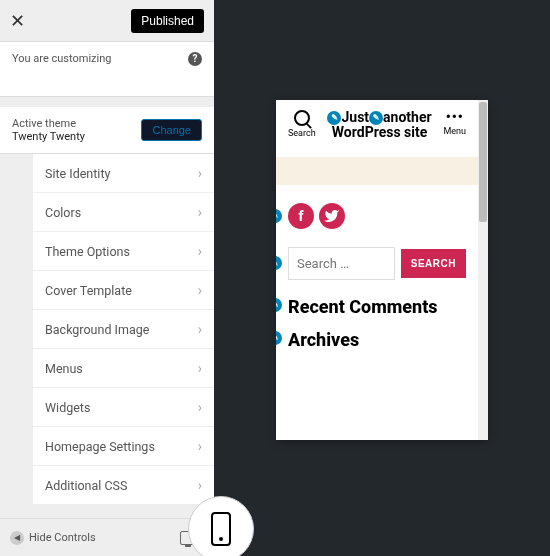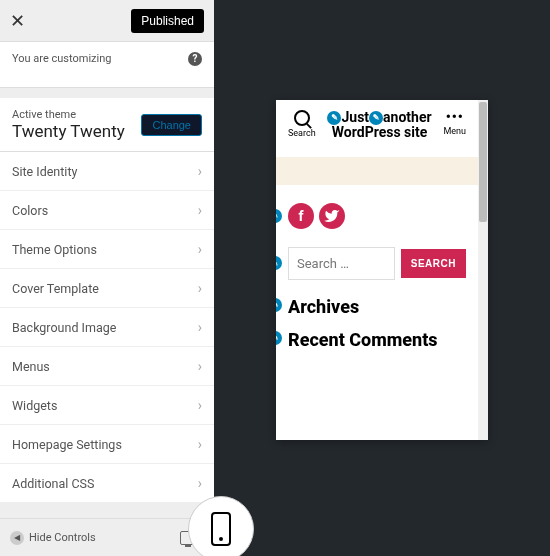--- a/index.html
+++ b/index.html
@@ -3,28 +3,28 @@
 <meta charset="utf-8">
 <style>
   * { box-sizing: border-box; margin: 0; padding: 0; }
   html, body { width: 550px; height: 556px; font-family: -apple-system, BlinkMacSystemFont, "Segoe UI", Roboto, sans-serif; overflow: hidden; }
   .app { display: flex; width: 100%; height: 100%; background: #23282d; }
   .sidebar { width: 214px; height: 100%; background: #eee; display: flex; flex-direction: column; position: relative; }
   .sb-top { height: 42px; background: #eee; display: flex; align-items: center; justify-content: space-between; padding: 0 10px; border-bottom: 1px solid #ddd; }
   .close-x { font-size: 18px; color: #333; cursor: pointer; }
   .publish-btn { background: #000000; color: #fff; font-size: 12px; padding: 5px 10px; border-radius: 3px; border: none; cursor: pointer; }
   .sb-desc { padding: 10px 12px 14px; border-bottom: 1px solid #ddd; background: #fff; position: relative; }
-  .sb-desc .subtitle { font-size: 11px; color: #555; margin-bottom: 8px; }
+  .sb-desc .subtitle { font-size: 11px; color: #555; margin-bottom: 17px; }
   .sb-desc .title { font-size: 15px; color: #555; }
   .help-icon { position: absolute; right: 12px; top: 10px; width: 14px; height: 14px; border-radius: 50%; background: #555; color: #fff; font-size: 10px; text-align: center; line-height: 14px; font-weight: bold; cursor: pointer; }
   .theme-row { background: #fff; padding: 10px 12px; display: flex; align-items: center; justify-content: space-between; border-bottom: 1px solid #ddd; margin-top: 10px; }
   .theme-label { font-size: 11px; color: #555; }
-  .theme-name { font-size: 17px; color: #222; }
+  .theme-name { font-size: 11px; color: #222; }
   .change-btn { border: 1px solid #0073aa; color: #0073aa; background: #0f172a; font-size: 11px; padding: 4px 10px; border-radius: 3px; cursor: pointer; }
-  .sections { display: flex; flex-direction: column; }
+  .sections { display: flex; flex-direction: column; padding-left: 33px; }
   .section-item { background: #fff; border-bottom: 1px solid #eee; padding: 11px 12px; font-size: 12.5px; color: #555; display: flex; justify-content: space-between; align-items: center; cursor: pointer; }
   .chevron { color: #aaa; font-size: 14px; }
   .sb-footer { position: absolute; bottom: 0; left: 0; right: 0; height: 38px; background: #eee; border-top: 1px solid #ddd; display: flex; align-items: center; padding: 0 10px; gap: 8px; }
   .hide-controls { display: flex; align-items: center; gap: 5px; font-size: 11px; color: #555; cursor: pointer; flex: 1; }
   .hide-arrow { width: 14px; height: 14px; border-radius: 50%; background: #ccc; display: flex; align-items: center; justify-content: center; font-size: 8px; color: #555; }
   .device-icon { width: 16px; height: 14px; border: 1.5px solid #666; border-radius: 2px; position: relative; cursor: pointer; }
   .device-icon::after { content: ""; position: absolute; bottom: -3px; left: 4px; right: 4px; height: 1.5px; background: #666; }
   .preview { flex: 1; background: #23282d; display: flex; align-items: flex-start; justify-content: center; padding-top: 100px; position: relative; }
   .mobile-frame { width: 212px; height: 340px; background: #fff; position: relative; overflow: hidden; box-shadow: 0 2px 8px rgba(0,0,0,0.3); }
   .mf-scroll { position: absolute; right: 0; top: 0; width: 10px; height: 100%; background: #f0f0f0; }
@@ -158,26 +158,26 @@
         </div>
 
         <div class="mf-search-row">
           <span class="edit-badge edit-abs">✎</span>
           <div class="search-input">Search …</div>
           <button class="search-btn">SEARCH</button>
         </div>
 
         <div class="mf-h">
           <span class="edit-badge edit-abs">✎</span>
-          <span>Archives</span>
+          <span>Recent Comments</span>
         </div>
 
         <div class="mf-h">
           <span class="edit-badge edit-abs">✎</span>
-          <span>Recent Comments</span>
+          <span>Archives</span>
         </div>
       </div>
     </div>
   </div>
 
   <div class="mobile-callout">
     <span class="phone-ico"></span>
   </div>
 </div>
 

